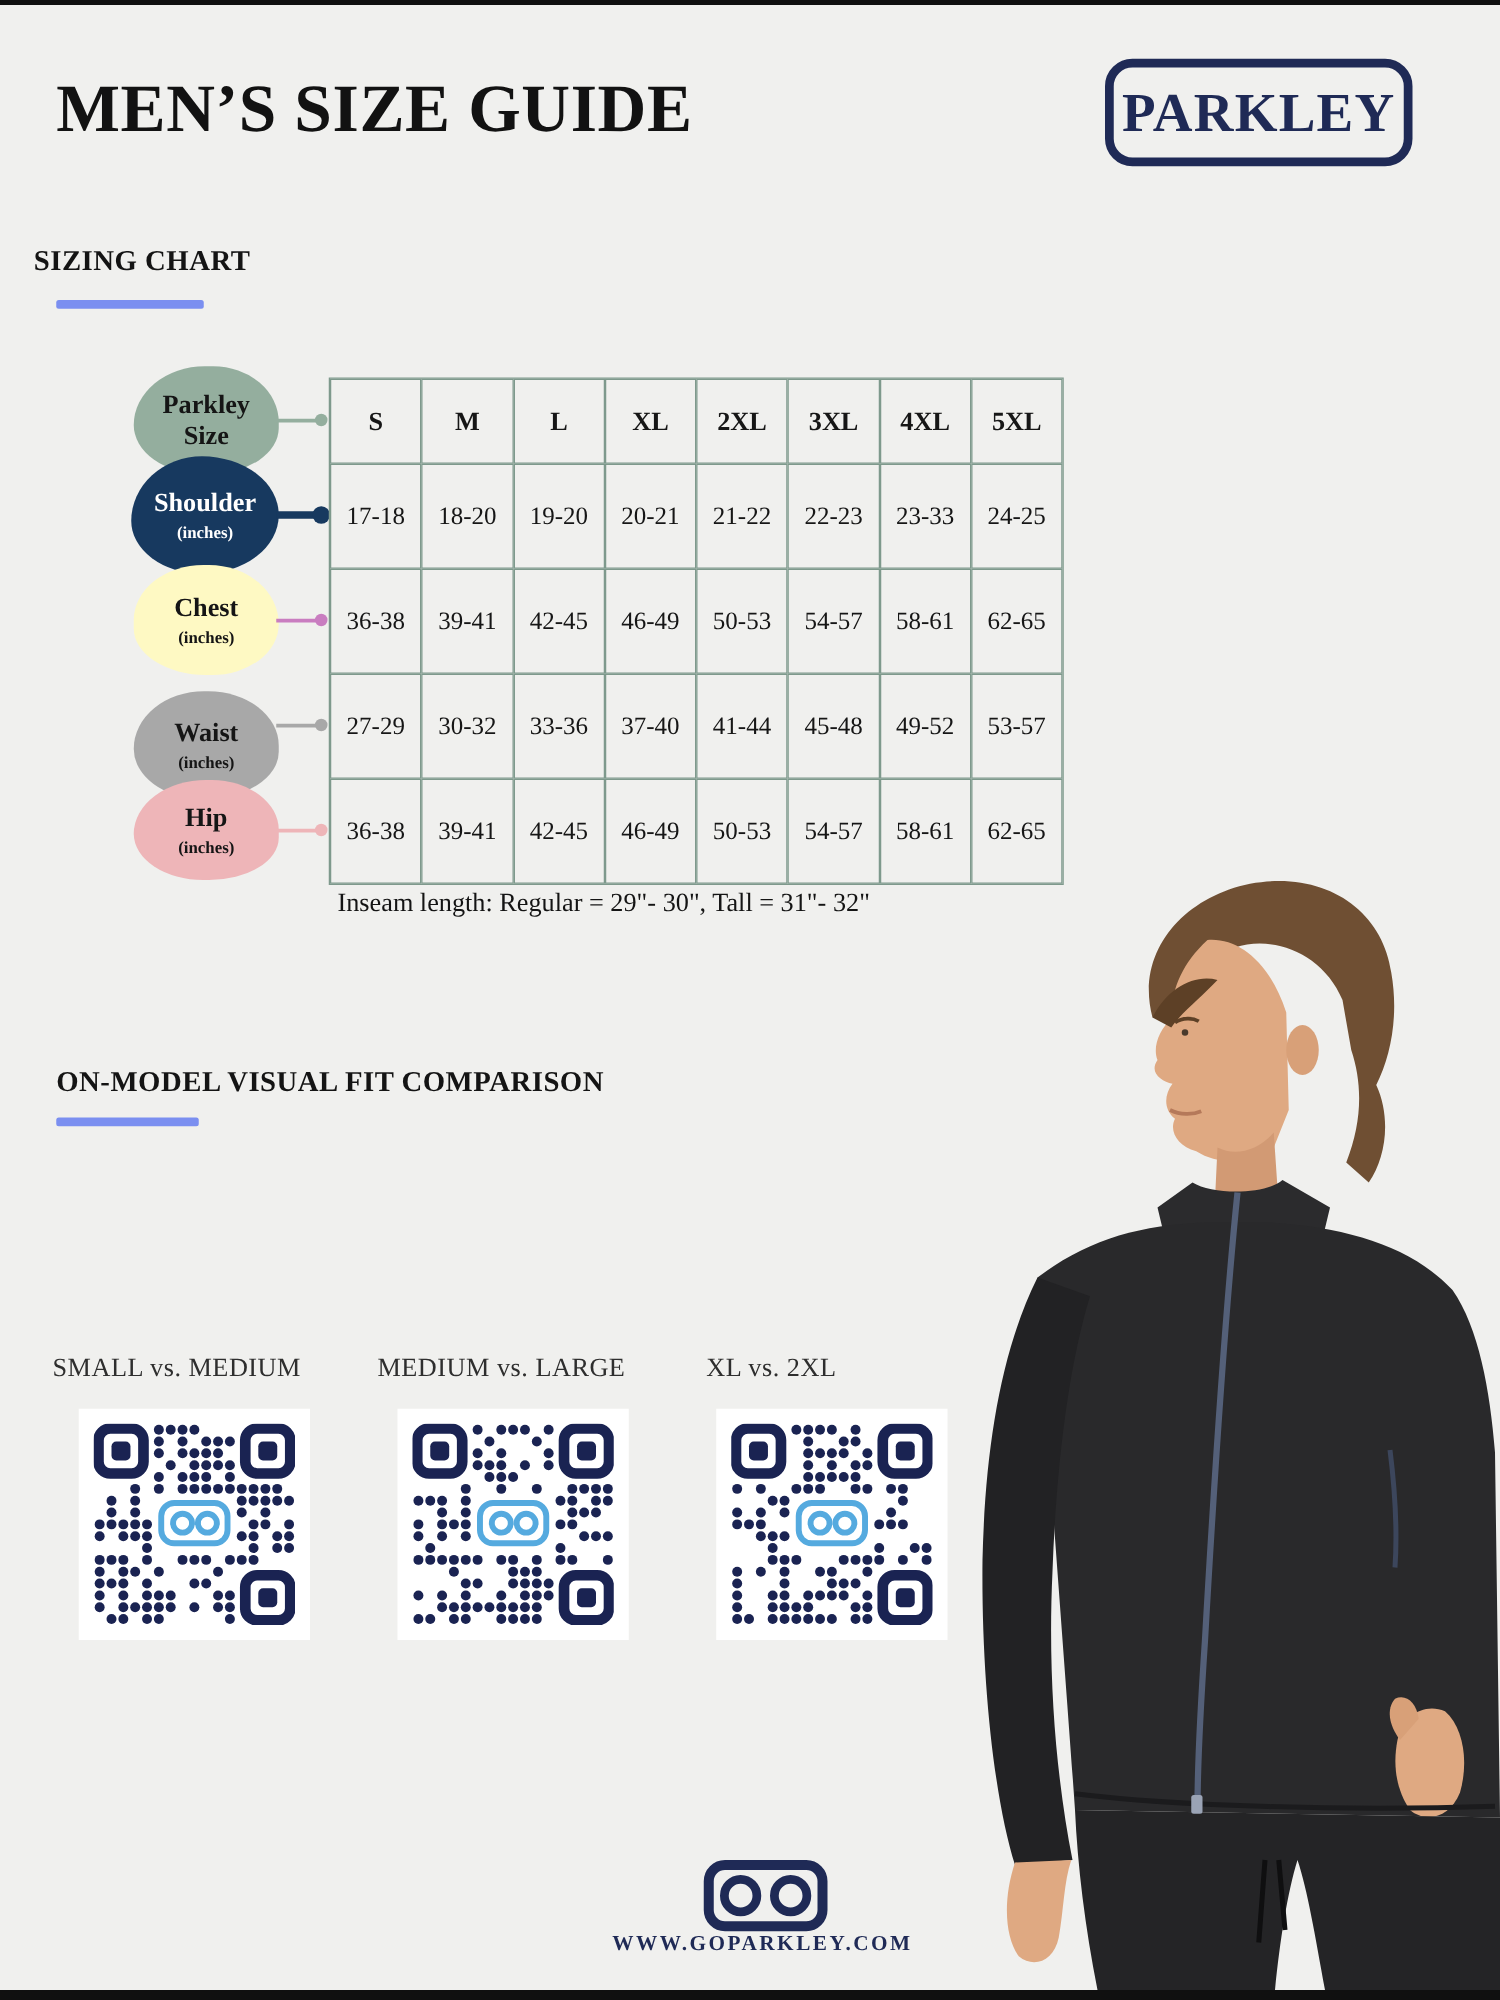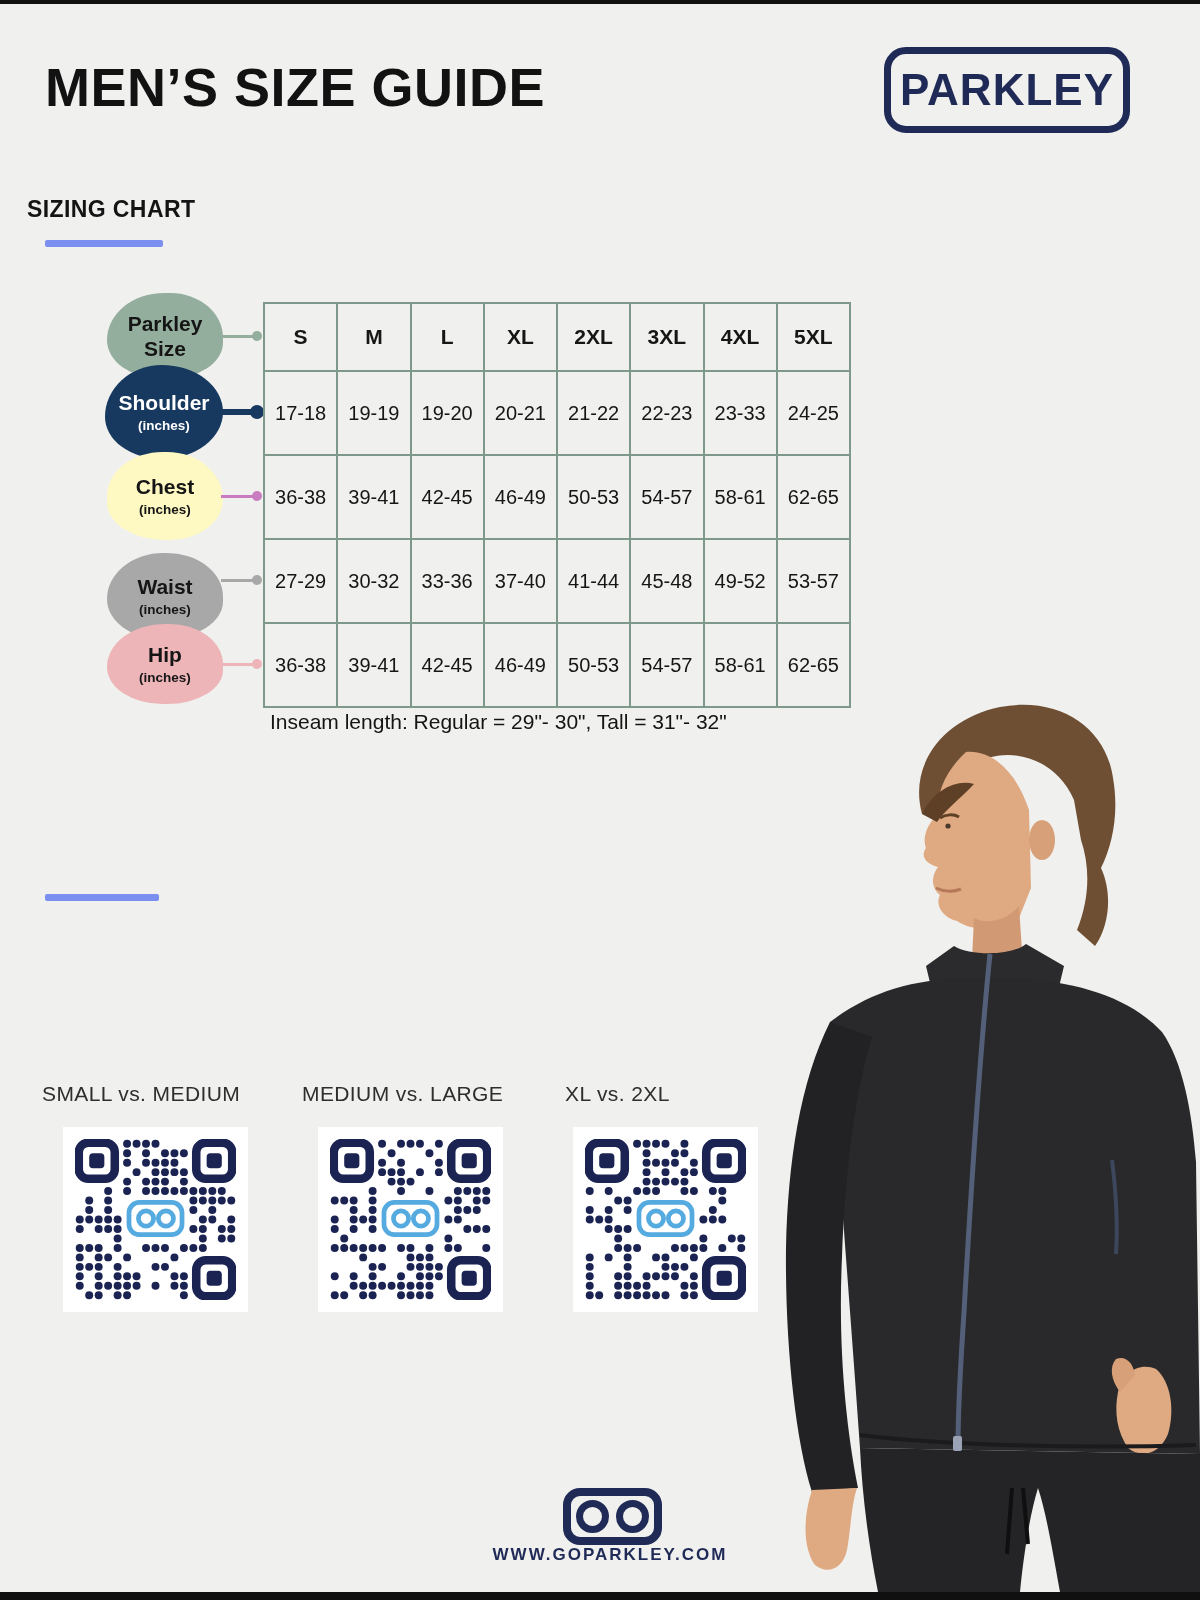--- a/index.html
+++ b/index.html
@@ -1,17 +1,17 @@
 <!DOCTYPE html>
 <html><head>
 <meta charset="utf-8">
 <style>
   html,body{margin:0;padding:0;}
   body{font-family:"Liberation Sans", sans-serif; background:#d8d8d8;}
-  #page{position:relative; width:1200px; height:1600px; background:#f0f0ee; overflow:hidden; margin:0 auto;}
+  #page{position:relative; width:1200px; height:1600px; background:#f0f0ee; overflow:hidden; margin:0 auto;font-family:Liberation Serif, serif;}
   .abs{position:absolute;}
   .bar-black{left:0; width:1200px; background:#101010;}
 
   
   .title{left:45px; top:56px; font-size:54px; font-weight:800; color:#121212; letter-spacing:.5px;}
   .brand-box{left:884px; top:47px; width:246px; height:86px; border:7px solid #1f2a56; border-radius:22px;
              display:flex; align-items:center; justify-content:center; box-sizing:border-box;}
   .brand-text{font-size:44px; font-weight:800; color:#1f2a56; letter-spacing:1px;}
 
   
@@ -101,21 +101,21 @@
     <div class="cell head">S</div>
     <div class="cell head">M</div>
     <div class="cell head">L</div>
     <div class="cell head">XL</div>
     <div class="cell head">2XL</div>
     <div class="cell head">3XL</div>
     <div class="cell head">4XL</div>
     <div class="cell head">5XL</div>
 
     <div class="cell">17-18</div>
-    <div class="cell">19-19</div>
+    <div class="cell">18-20</div>
     <div class="cell">19-20</div>
     <div class="cell">20-21</div>
     <div class="cell">21-22</div>
     <div class="cell">22-23</div>
     <div class="cell">23-33</div>
     <div class="cell">24-25</div>
 
     <div class="cell">36-38</div>
     <div class="cell">39-41</div>
     <div class="cell">42-45</div>
@@ -139,20 +139,21 @@
     <div class="cell">42-45</div>
     <div class="cell">46-49</div>
     <div class="cell">50-53</div>
     <div class="cell">54-57</div>
     <div class="cell">58-61</div>
     <div class="cell">62-65</div>
   </div>
 
   <div class="abs inseam">Inseam length:  Regular = 29"- 30", Tall = 31"- 32"</div>
 
+  <div class="abs sec-head" style="left:45px; top:853px;">ON-MODEL VISUAL FIT COMPARISON</div>
   <div class="abs accent-bar" style="left: 45px; top: 894px; width: 114px; background-color: rgb(123, 143, 240);"></div>
 
   <div class="abs qr-label" style="left:42px;">SMALL vs. MEDIUM</div>
   <div class="abs qr-label" style="left:302px;">MEDIUM vs. LARGE</div>
   <div class="abs qr-label" style="left:565px;">XL vs. 2XL</div>
 
   <div class="abs qr-card" style="left:63px;">
       <svg viewBox="0 0 170 170" width="161" height="161">
         <circle cx="5" cy="85" r="4.2" fill="#1a2352"></circle>
         <circle cx="5" cy="95" r="4.2" fill="#1a2352"></circle>

